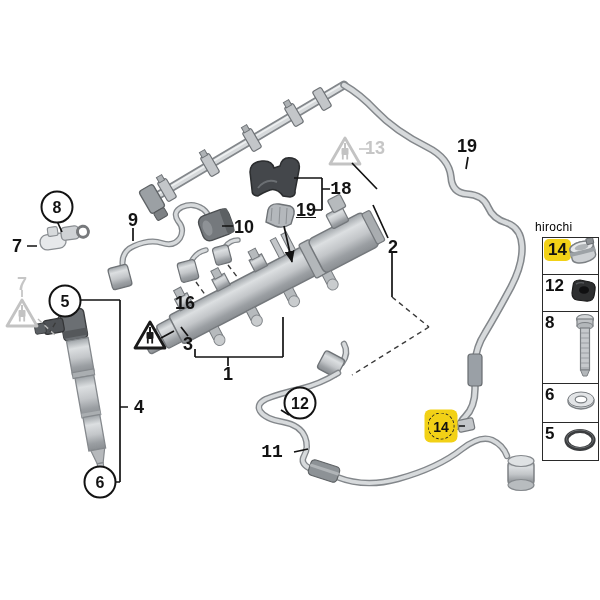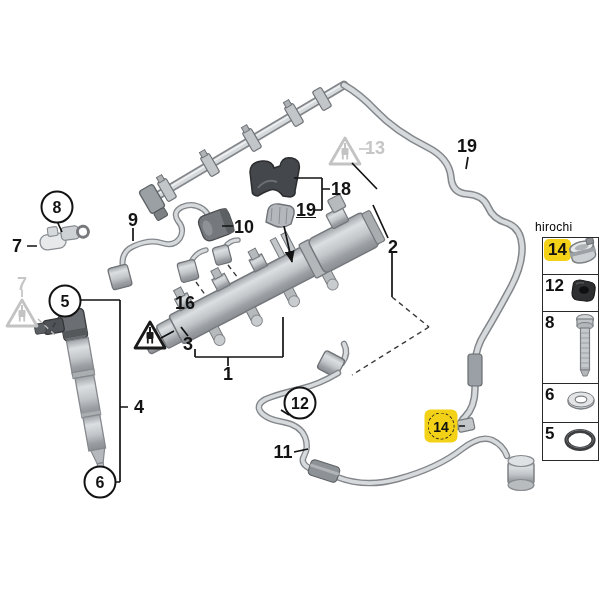--- a/index.html
+++ b/index.html
@@ -241,30 +241,30 @@
       <div class="callout plain" style="left: 228px; top: 374px;">1</div>
       <div class="callout plain" style="left: 393px; top: 247px;">2</div>
       <div class="callout plain" style="left: 188px; top: 344px;">3</div>
       <div class="callout plain" style="left: 139px; top: 407px;">4</div>
       <div class="callout circled" style="left: 65px; top: 301px;">5</div>
       <div class="callout circled" style="left: 100px; top: 482px;">6</div>
       <div class="callout plain" style="left: 17px; top: 246px;">7</div>
       <div class="callout circled" style="left: 57px; top: 207px;">8</div>
       <div class="callout plain" style="left: 133px; top: 220px;">9</div>
       <div class="callout plain" style="left: 244px; top: 227px; text-align: center;">10</div>
-      <div class="callout plain" style="left: 283px; top: 452px;">11</div>
+      <div class="callout plain" style="left: 272px; top: 452px; font-family: Liberation Mono, monospace;">11</div>
       <div class="callout circled" style="left: 300px; top: 403px;">12</div>
       <div class="callout plain" style="left: 467px; top: 146px;">19</div>
       <div class="callout highlight" style="left: 441px; top: 426px;">
         <span class="ring">14</span>
       </div>
       <div class="callout dimmed" style="left: 375px; top: 148px;">13</div>
       <div class="callout plain" style="left: 149px; top: 303px; margin-left: 36px;">16</div>
       <div class="callout dimmed" style="left: 22px; top: 284px;">7</div>
-      <div class="callout plain" style="left: 341px; top: 189px;">18</div>
+      <div class="callout plain" style="left: 341px; top: 189px; font-family: Liberation Mono, monospace;">18</div>
       <div class="callout plain" style="left: 306px; top: 210px; text-decoration: underline;">19</div>
     </div>
 
   <div class="watermark">hirochi</div>
 
   <div class="sidebar">
     <div class="cell c14">
       <span class="num hl">14</span>
       <span class="thumb">
         <svg width="30" height="32" viewBox="0 0 30 32">

